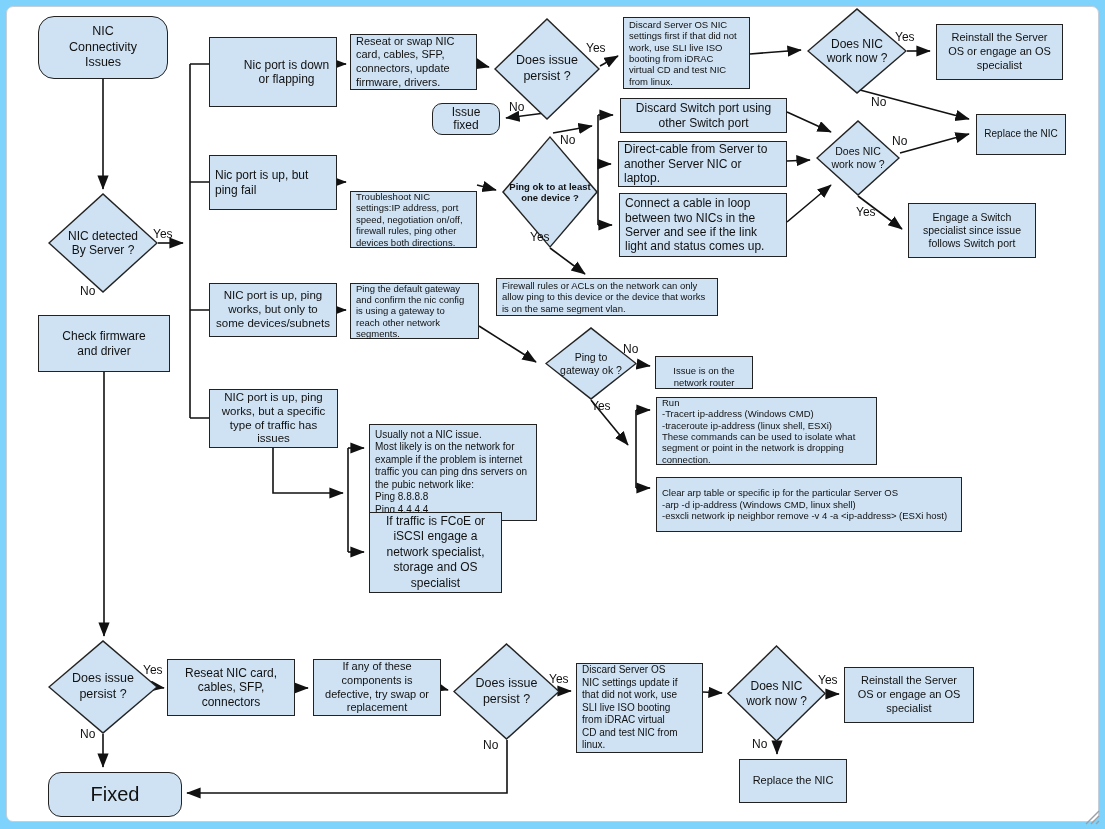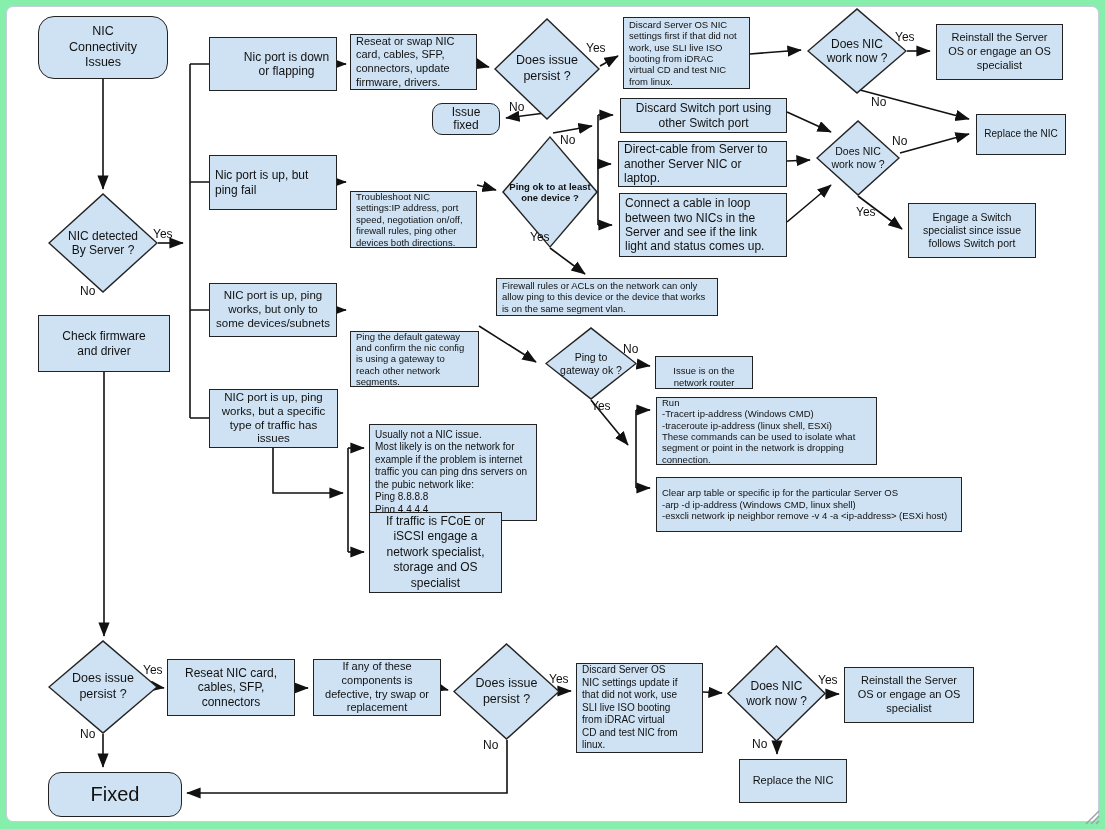--- a/index.html
+++ b/index.html
@@ -1,17 +1,17 @@
 <!DOCTYPE html>
 <html><head>
 <meta charset="utf-8">
 <style>
   html,body{margin:0;padding:0;background:#ffffff;}
   body{font-family:"Liberation Sans","DejaVu Sans",sans-serif;}
-  #stage{position:relative;width:1105px;height:829px;background:#86efac;overflow:hidden;}
+  #stage{position:relative;width:1105px;height:829px;background:#7dd3fc;overflow:hidden;}
   #frame{position:absolute;left:6px;top:6px;width:1091px;height:814px;background:#ffffff;
          border:1px solid #c6cfd9;border-radius:7px;}
   .wires{position:absolute;left:0;top:0;pointer-events:none;}
   
   .n{position:absolute;box-sizing:border-box;background:#cfe2f3;border:1.6px solid #222;
      display:flex;align-items:center;justify-content:center;color:#111;}
   
   .t{position:absolute;box-sizing:border-box;background:#cfe2f3;border:1.8px solid #222;
      border-radius:16px;display:flex;align-items:center;justify-content:center;color:#111;}
   
@@ -164,21 +164,21 @@
     <div class="sh"></div>
       <div class="fl"></div>
     <span class="lbl f12" style="position:absolute;inset:0;display:flex;align-items:center;justify-content:center;">Does NIC
 work now ?</span>
   </div>
 
   <div class="n" style="left:38px;top:315px;width:132px;height:57px;">
     <span class="lbl f12">Check firmware
 and driver</span>
   </div>
-  <div class="n" style="left:209px;top:37px;width:128px;height:54px;padding-left:27px;">
+  <div class="n" style="left:209px;top:37px;width:128px;height:70px;padding-left:27px;">
     <span class="lbl f12">Nic port is down
 or flapping</span>
   </div>
   <div class="n lft" style="left:209px;top:155px;width:128px;height:55px;">
     <span class="lbl f12 lft">Nic port is up, but
 ping fail</span>
   </div>
   <div class="n" style="left:209px;top:283px;width:128px;height:54px;">
     <span class="lbl f115">NIC port is up, ping
 works, but only to
@@ -196,21 +196,21 @@
 connectors, update
 firmware, drivers.</span>
   </div>
   <div class="n lft" style="left:350px;top:155px;width:127px;height:57px;margin-top:36px;">
     <span class="lbl f9 lft">Troubleshoot NIC
 settings:IP address, port
 speed, negotiation on/off,
 firewall rules, ping other
 devices both directions.</span>
   </div>
-  <div class="n lft" style="left:350px;top:283px;width:129px;height:56px;margin-top:48px;">
+  <div class="n lft" style="left:350px;top:283px;width:129px;height:56px;">
     <span class="lbl f9 lft">Ping the default gateway
 and confirm the nic config
 is using a gateway to
 reach other network
 segments.</span>
   </div>
   <div class="n lft" style="left:369px;top:399px;width:168px;height:97px;margin-top:25px;">
     <span class="lbl f10 lft">Usually not a NIC issue.
 Most likely is on the network for
 example if the problem is internet

